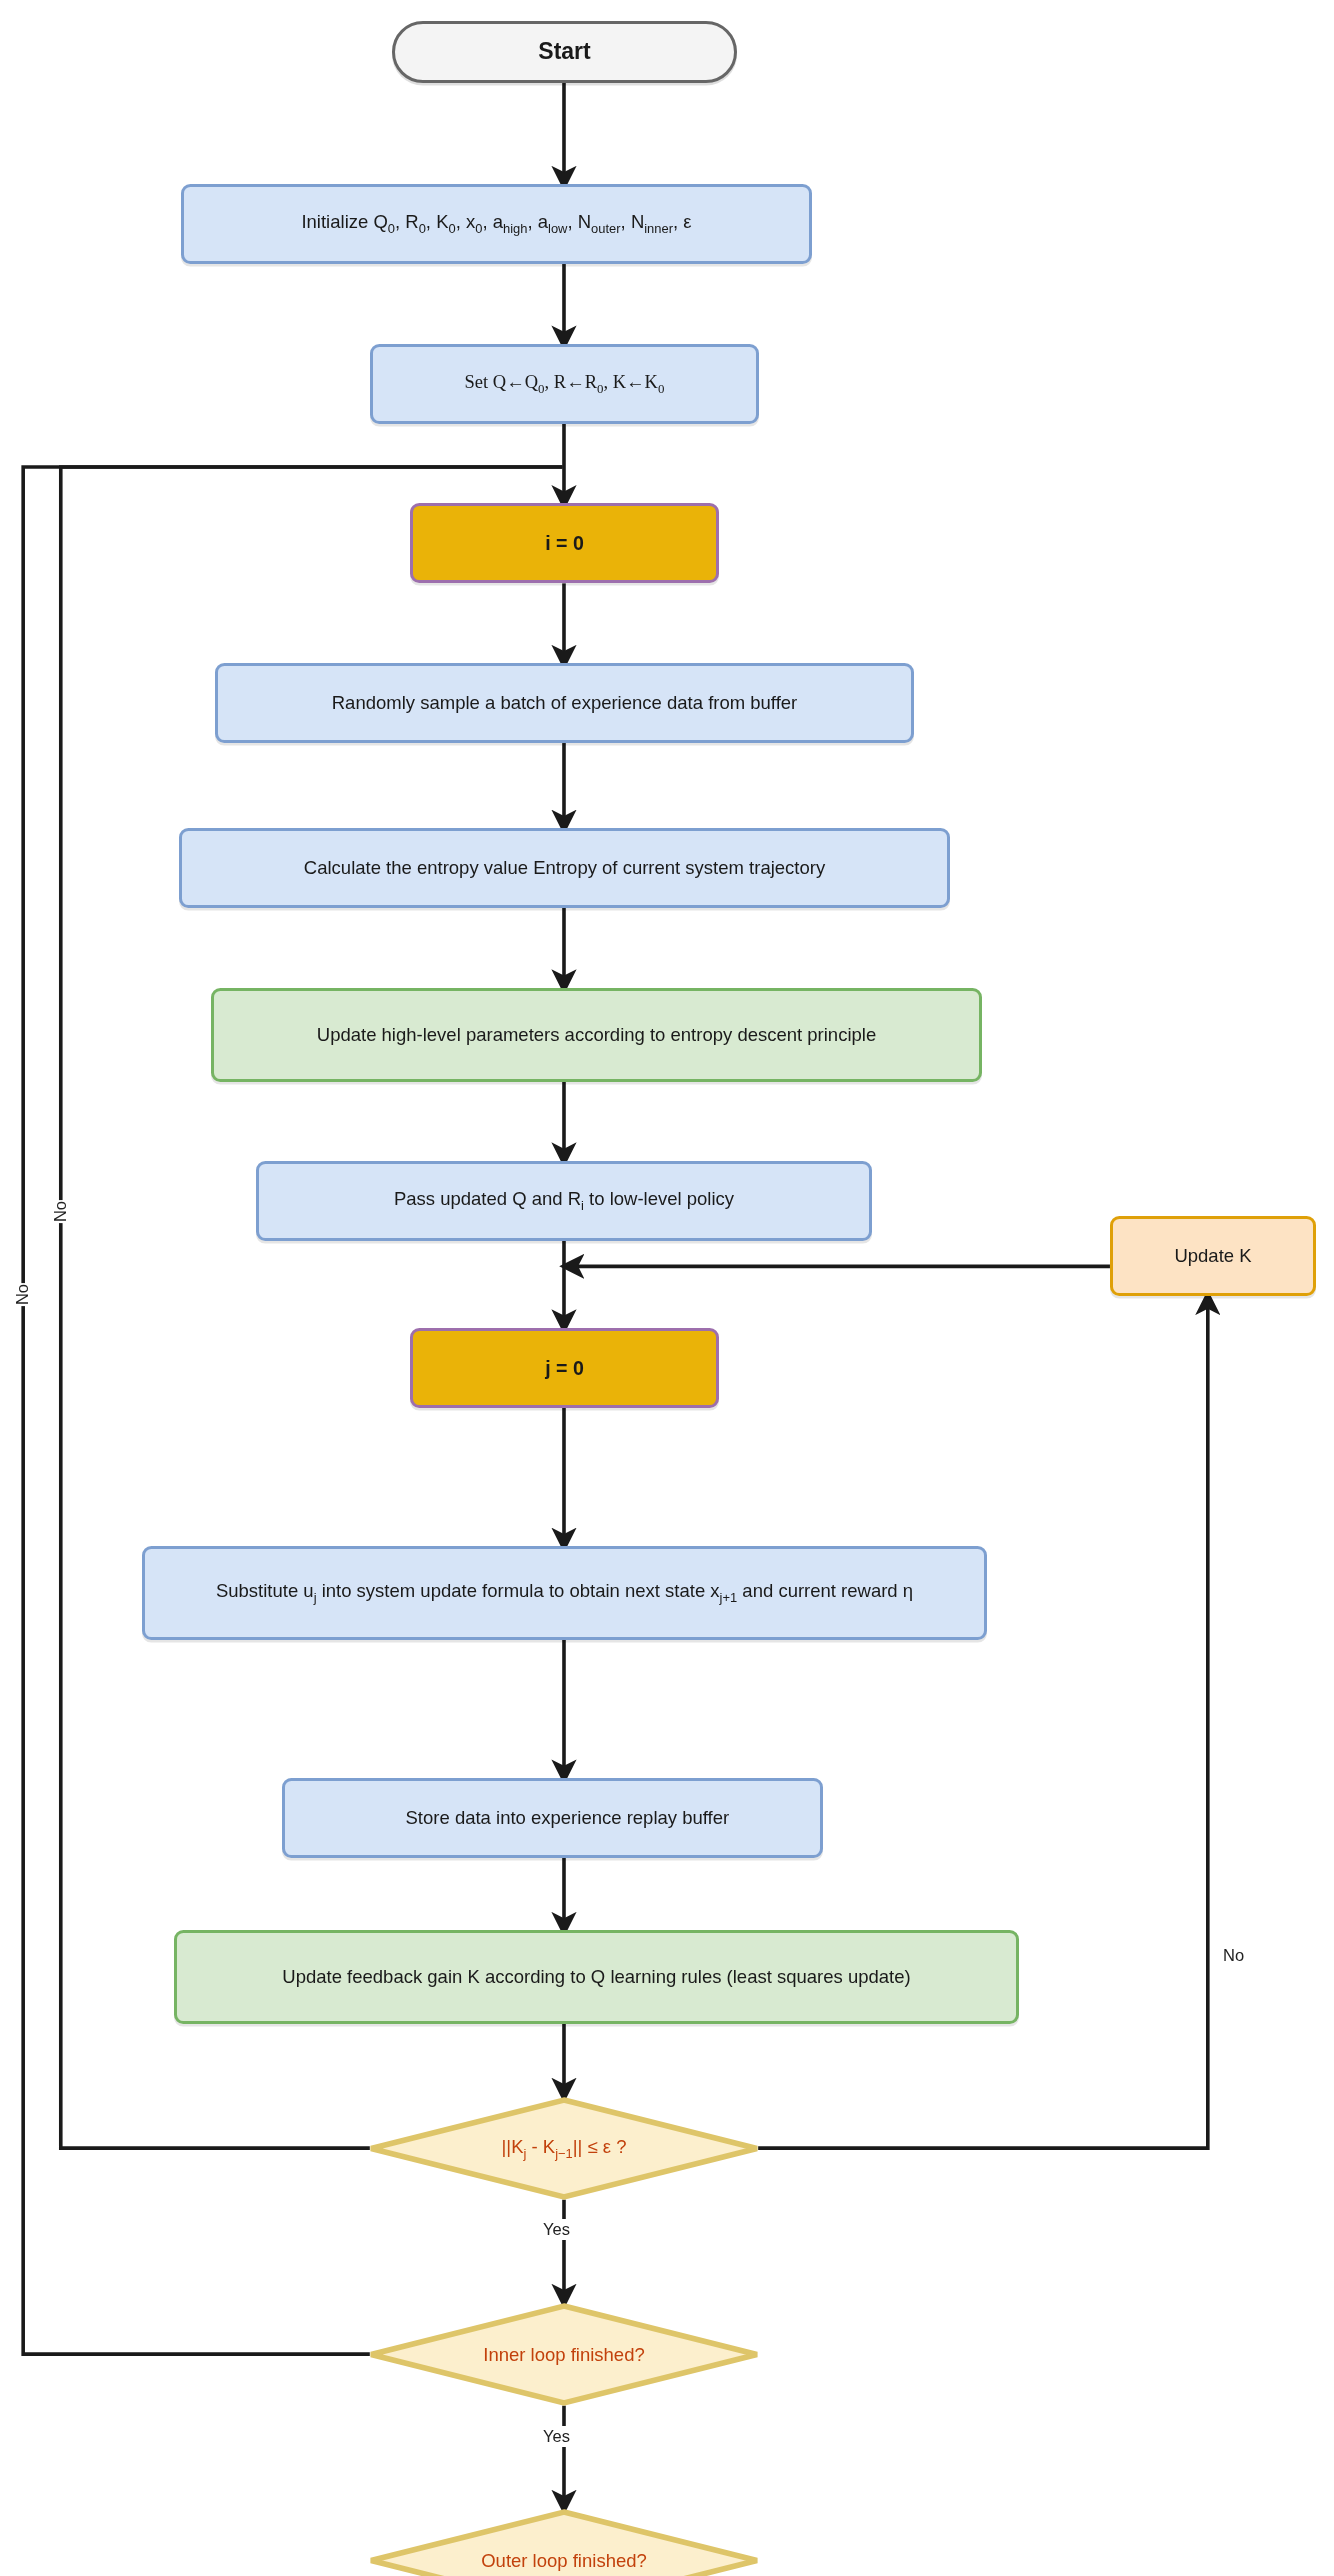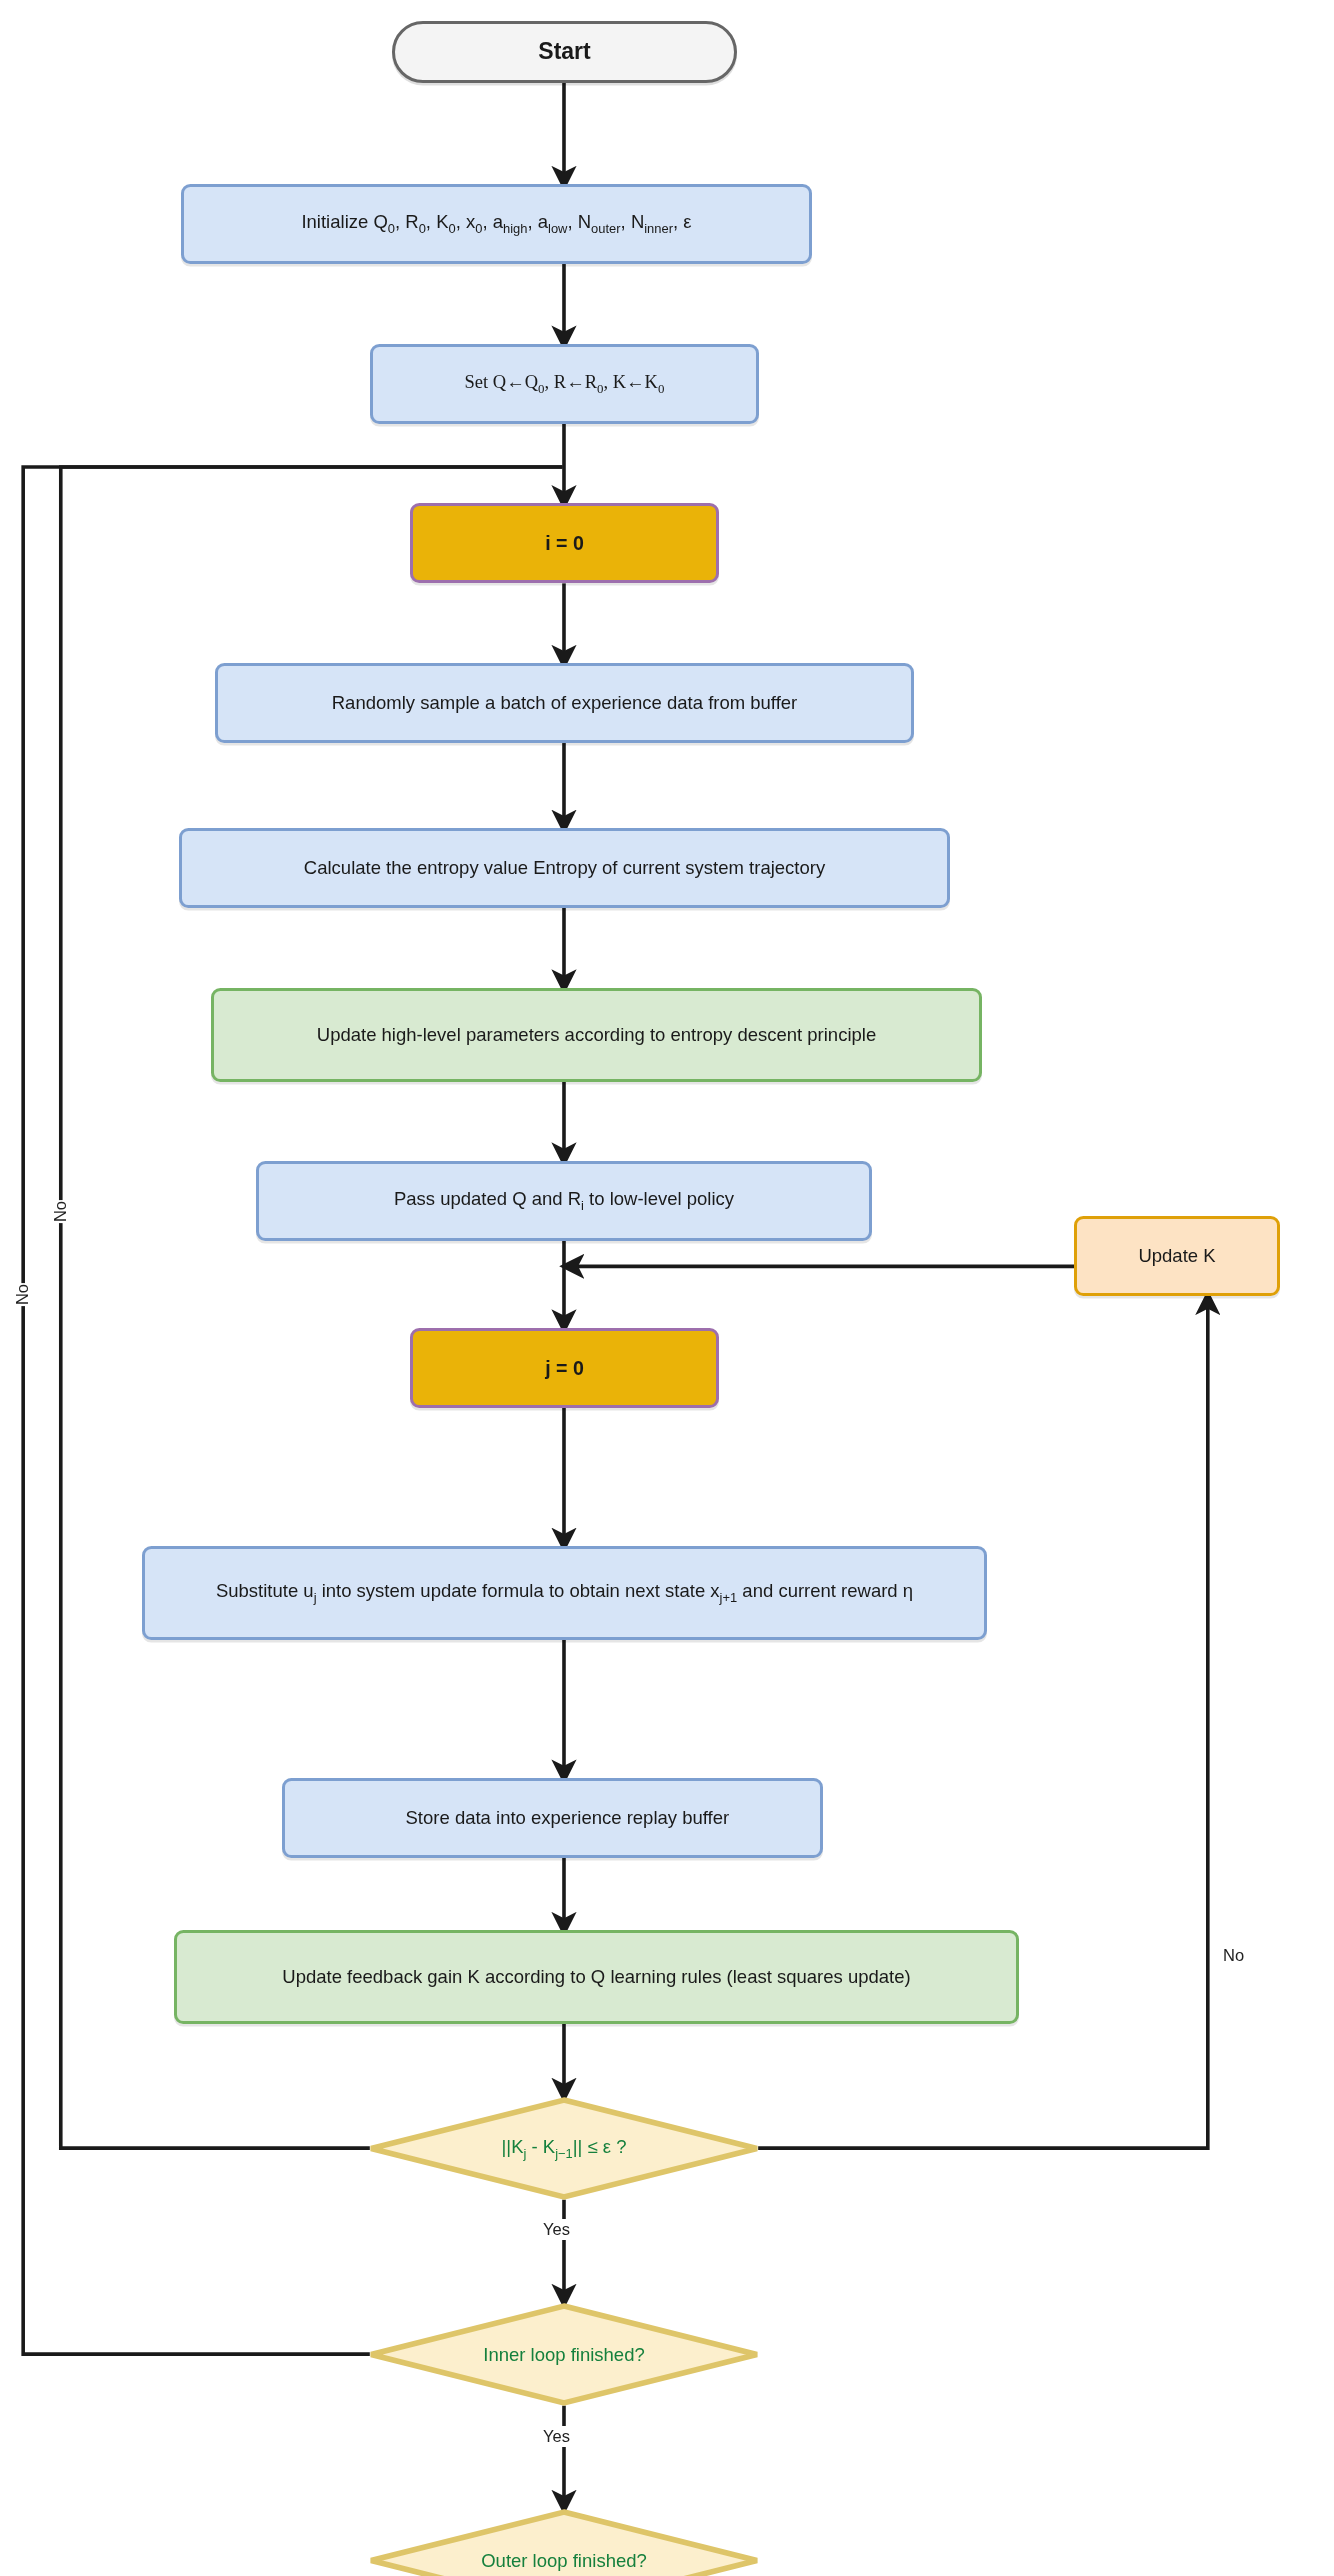--- a/index.html
+++ b/index.html
@@ -82,21 +82,21 @@
     justify-content: center;
   }
   .decision .dmd-bg {
     position: absolute;
     left: 0; top: 0; width: 100%; height: 100%;
   }
   .decision .dmd-label {
     position: relative;
     z-index: 2;
     font-size: 18.5px;
-    color: #15803d;
+    color: #c2410c;
     text-align: left;
     white-space: nowrap;
   }
   .edge-label {
     position: absolute;
     font-size: 16.5px;
     color: #222222;
     background: #ffffff;
     padding: 1px 3.1px;
     white-space: nowrap;
@@ -187,21 +187,21 @@
   </div>
 
   <div class="node green" style="left:179px; top:988px; width:771px; height:94px;">
     <span>Update high-level parameters according to entropy descent principle</span>
   </div>
 
   <div class="node proc" style="left:256px; top:1161px; width:616px; height:80px;">
     <span>Pass updated Q and R<span class="sub">i</span> to low-level policy</span>
   </div>
 
-  <div class="node orange" style="left:1074px; top:1216px; width:206px; height:80px;">
+  <div class="node orange" style="left:1110px; top:1216px; width:206px; height:80px;">
     <span>Update K</span>
   </div>
 
   <div class="node purple" style="left:410px; top:1328px; width:309px; height:80px;">
     <span>j = 0</span>
   </div>
 
   <div class="node proc" style="left:142px; top:1546px; width:845px; height:94px;">
     <span>Substitute u<span class="sub">j</span> into system update formula to obtain next state x<span class="sub">j+1</span> and current reward η</span>
   </div>

